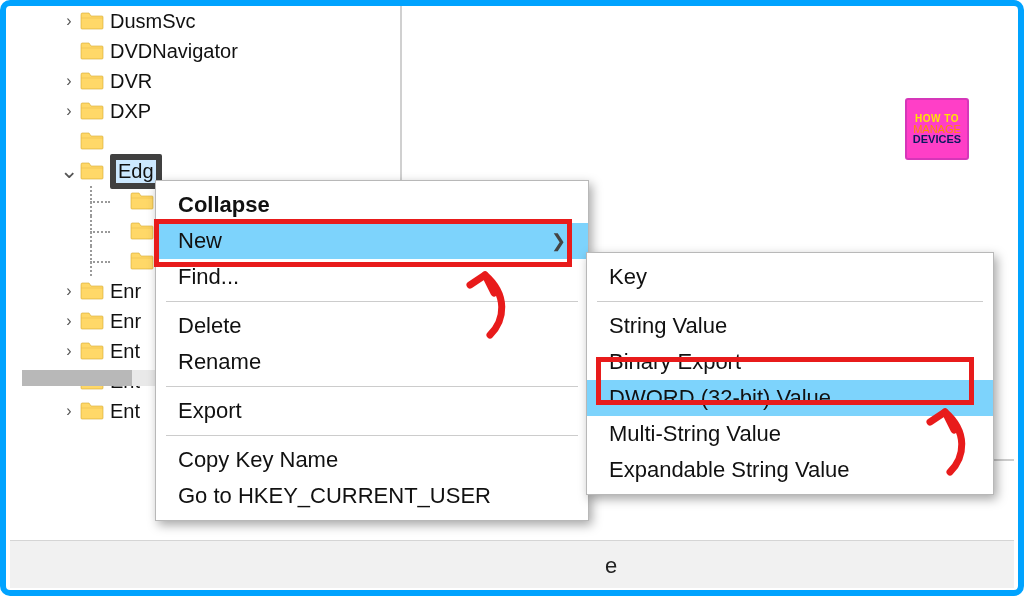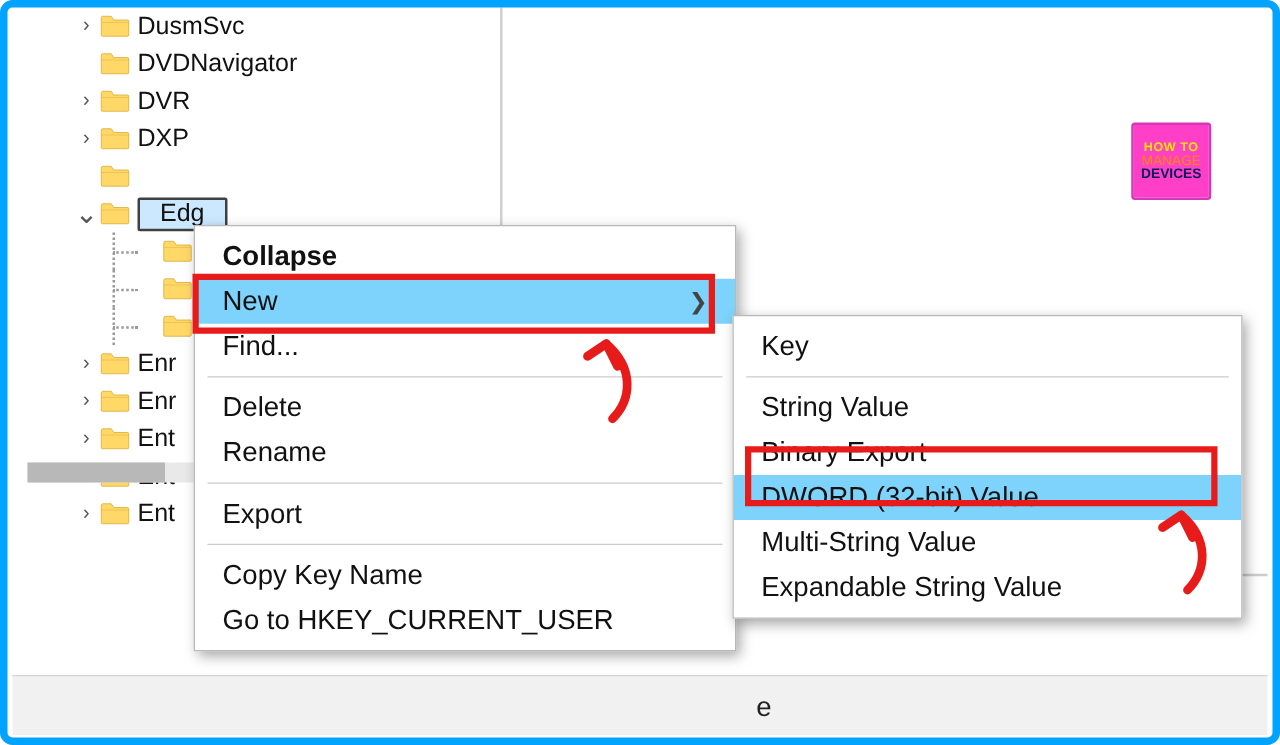--- a/index.html
+++ b/index.html
@@ -70,23 +70,23 @@
     position: absolute;
     left: 10px; right: 0; top: 15px;
     border-top: 2px dotted #9a9a9a;
   }
   .folder {
     width: 24px; height: 18px; margin-right: 6px;
     flex-shrink: 0;
   }
   .sel {
     background: #cce8ff;
-    border: 2px solid #404040;
+    border: 6px solid #404040;
     border-radius: 2px;
-    padding: 0 16px;
+    padding: 0 2px;
   }
 
   .scroll-track {
     position: absolute; left: 12px; bottom: 100px;
     width: 320px; height: 16px;
     background: #e9e9e9;
   }
   .scroll-thumb {
     position: absolute; left: 0; top: 0;
     height: 16px; width: 110px;

